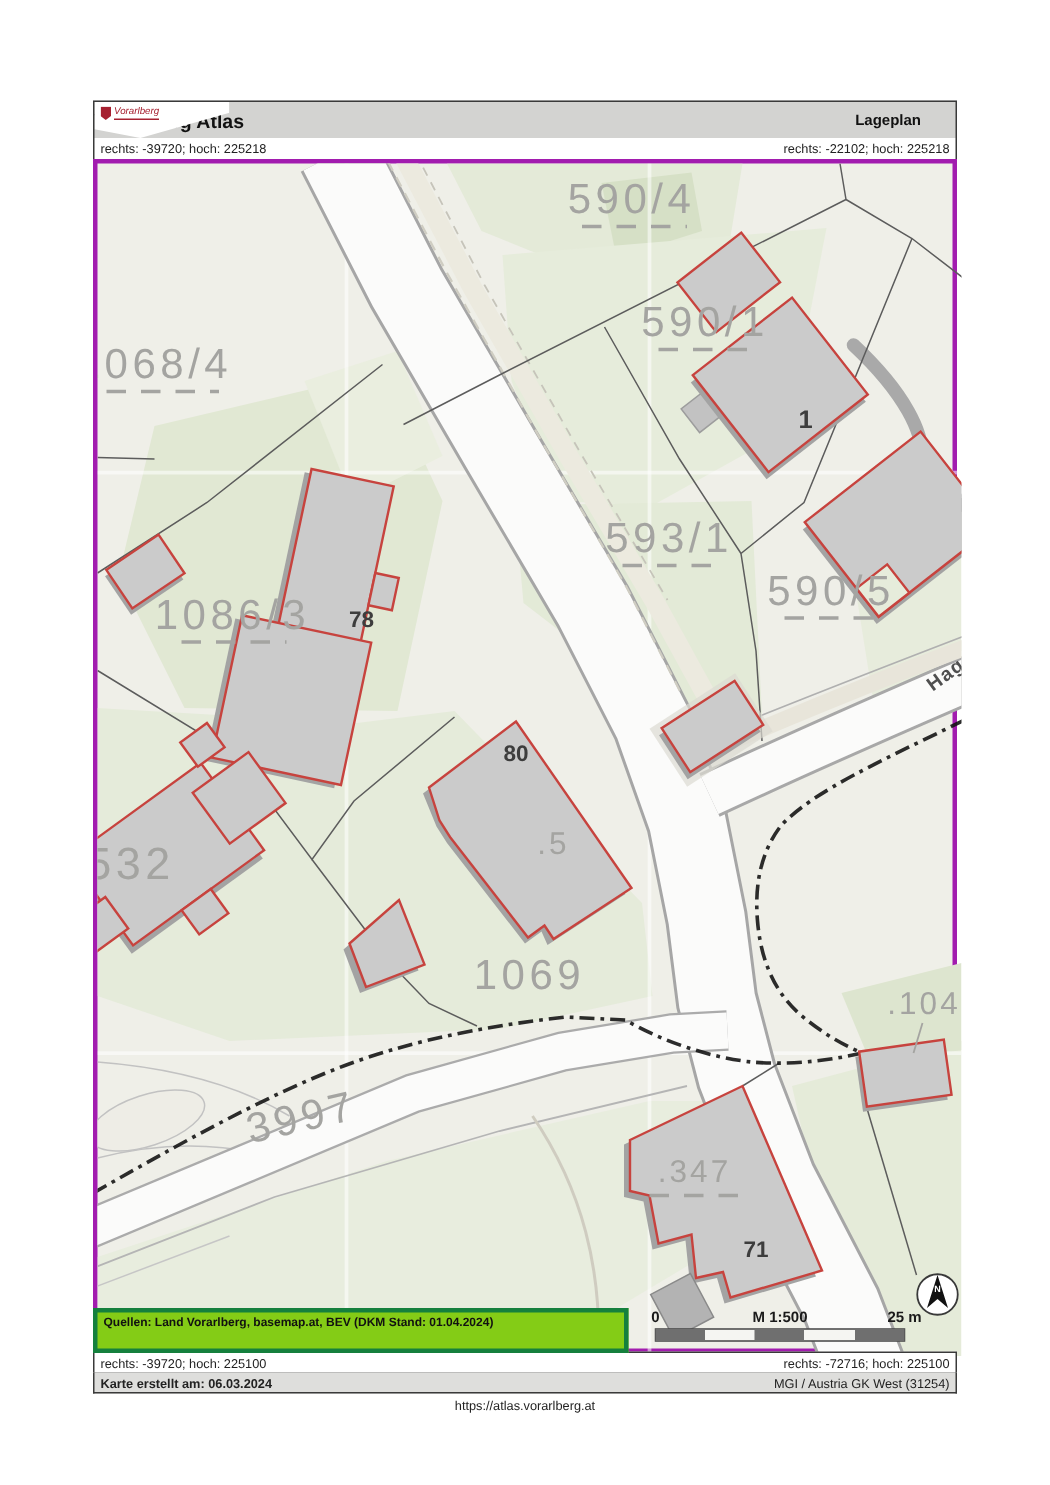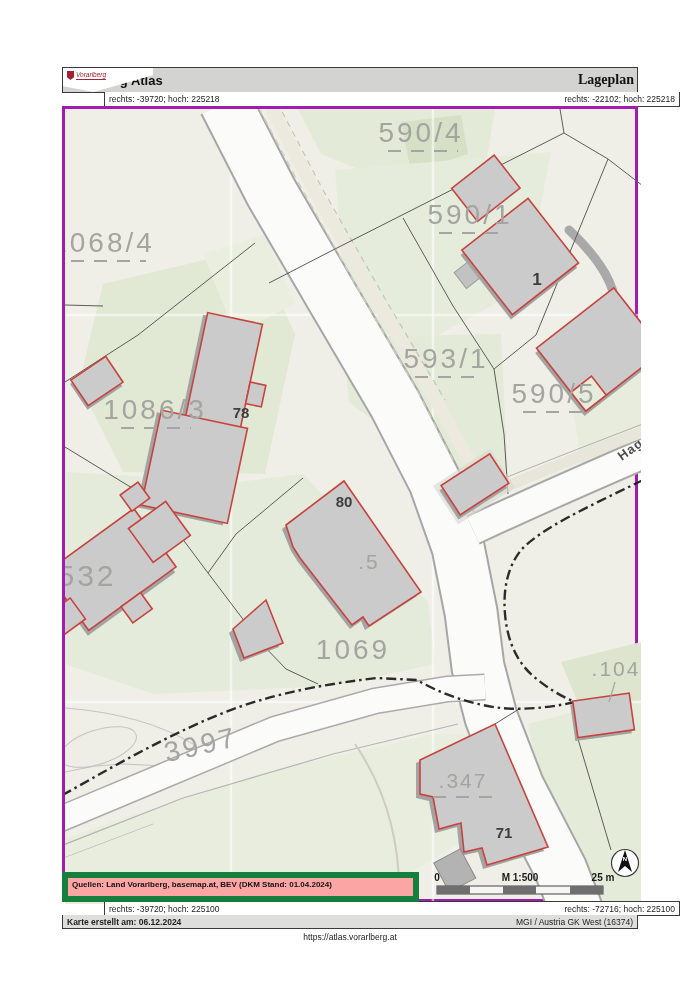--- a/index.html
+++ b/index.html
@@ -3,37 +3,37 @@
 <meta charset="utf-8">
 <style>
   html,body{margin:0;padding:0;background:#fff;width:700px;height:990px;
     font-family:"Liberation Sans",sans-serif;-webkit-font-smoothing:antialiased;}
   .abs{position:absolute;box-sizing:border-box;}
   #sheet{position:relative;width:700px;height:990px;background:#fff;overflow:hidden;}
   
   #hdr{left:62px;top:67px;width:576px;height:26px;background:#d3d3d1;border:1px solid #3a3a3a;
        display:flex;align-items:center;}
   #hdr .title{position:absolute;left:0;width:100%;text-align:left;font-weight:bold;font-size:13px;color:#111;}
-  #hdr .sub{position:absolute;right:3px;font-weight:bold;font-size:14px;color:#111;font-family:Liberation Serif, serif;}
+  #hdr .sub{position:absolute;right:23px;font-weight:bold;font-size:10px;color:#111;}
   #logo{left:63px;top:68px;width:90px;height:24px;background:#fff;
         clip-path:polygon(0 0,100% 0,100% 30%,34% 100%,0 76%);z-index:3;}
   #logo .shield{position:absolute;left:4px;top:3px;width:7px;height:9px;background:#a62030;
         clip-path:polygon(0 0,100% 0,100% 70%,50% 100%,0 70%);}
   #logo .lg{position:absolute;left:13px;top:3px;font-size:6.5px;font-style:italic;color:#a62030;
         border-bottom:1px solid #a62030;line-height:8px;}
   
   .coordrow{left:62px;width:576px;height:15px;background:#fff;border:1px solid #3a3a3a;border-top:none;
-       font-size:8.5px;color:#222;display:flex;justify-content:space-between;align-items:center;padding:0 4px;margin-left:42px;}
+       font-size:8.5px;color:#222;display:flex;justify-content:space-between;align-items:center;padding:0 4px;}
   #coordtop{top:92px;}
   #coordbot{top:901px;border-top:1px solid #3a3a3a;gap:41px;}
   
   #mapbox{left:62px;top:106px;width:576px;height:796px;border:3px solid #a21caf;background:#efefe8;}
   #mapbox svg{display:block;}
   
-  #srcbox{left:62px;top:872px;width:357px;height:30px;background:#fca5a5;border:6px solid #15803d;
+  #srcbox{left:62px;top:872px;width:357px;height:30px;background:#84cc16;border:3px solid #15803d;
        padding:2px 4px;z-index:5;}
   #srcbox .l1{font-size:8px;font-weight:bold;color:#111;line-height:10px;}
   #srcbox .l2{font-size:7.5px;color:#333;line-height:10px;}
   
   #foot{left:62px;top:915px;width:576px;height:14px;background:#dededc;border:1px solid #3a3a3a;border-top:none;
        font-size:8.5px;color:#222;display:flex;align-items:center;padding:0 4px;}
   #foot .c{position:absolute;left:0;width:100%;text-align:center;margin-top:30px;}
   #foot .r{position:absolute;right:4px;}
   #foot .l{position:relative;z-index:2;font-weight:bold;}
   
@@ -251,17 +251,17 @@
     <div class="l1">Quellen: Land Vorarlberg, basemap.at, BEV (DKM Stand: 01.04.2024)</div>
   </div>
 
   <div id="coordbot" class="coordrow abs">
     <span>rechts: -39720; hoch: 225100</span>
     <span>rechts: -72716; hoch: 225100</span>
   </div>
 
   <div id="foot" class="abs">
     <span class="c">https://atlas.vorarlberg.at</span>
-    <span class="l">Karte erstellt am: 06.12.2024</span>
-    <span class="r">MGI / Austria GK West (16374)</span>
+    <span class="l">Karte erstellt am: 06.03.2024</span>
+    <span class="r">MGI / Austria GK West (31254)</span>
   </div>
 
 </div>
 
 </body></html>

